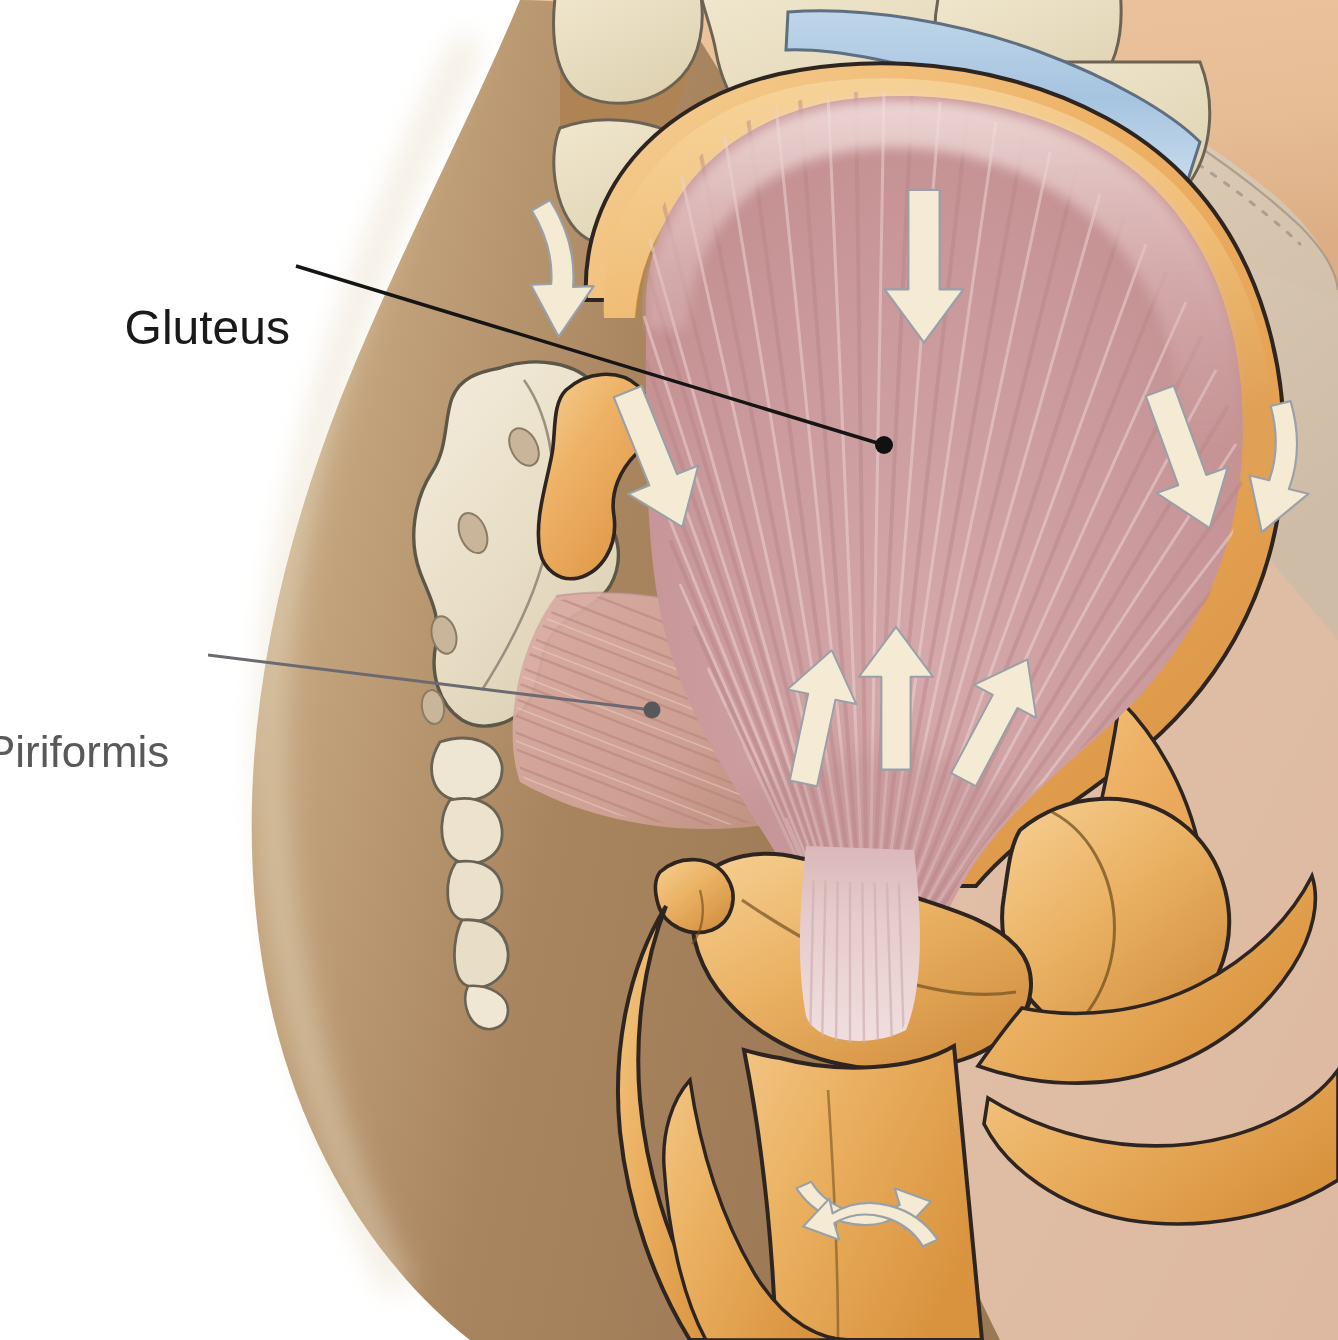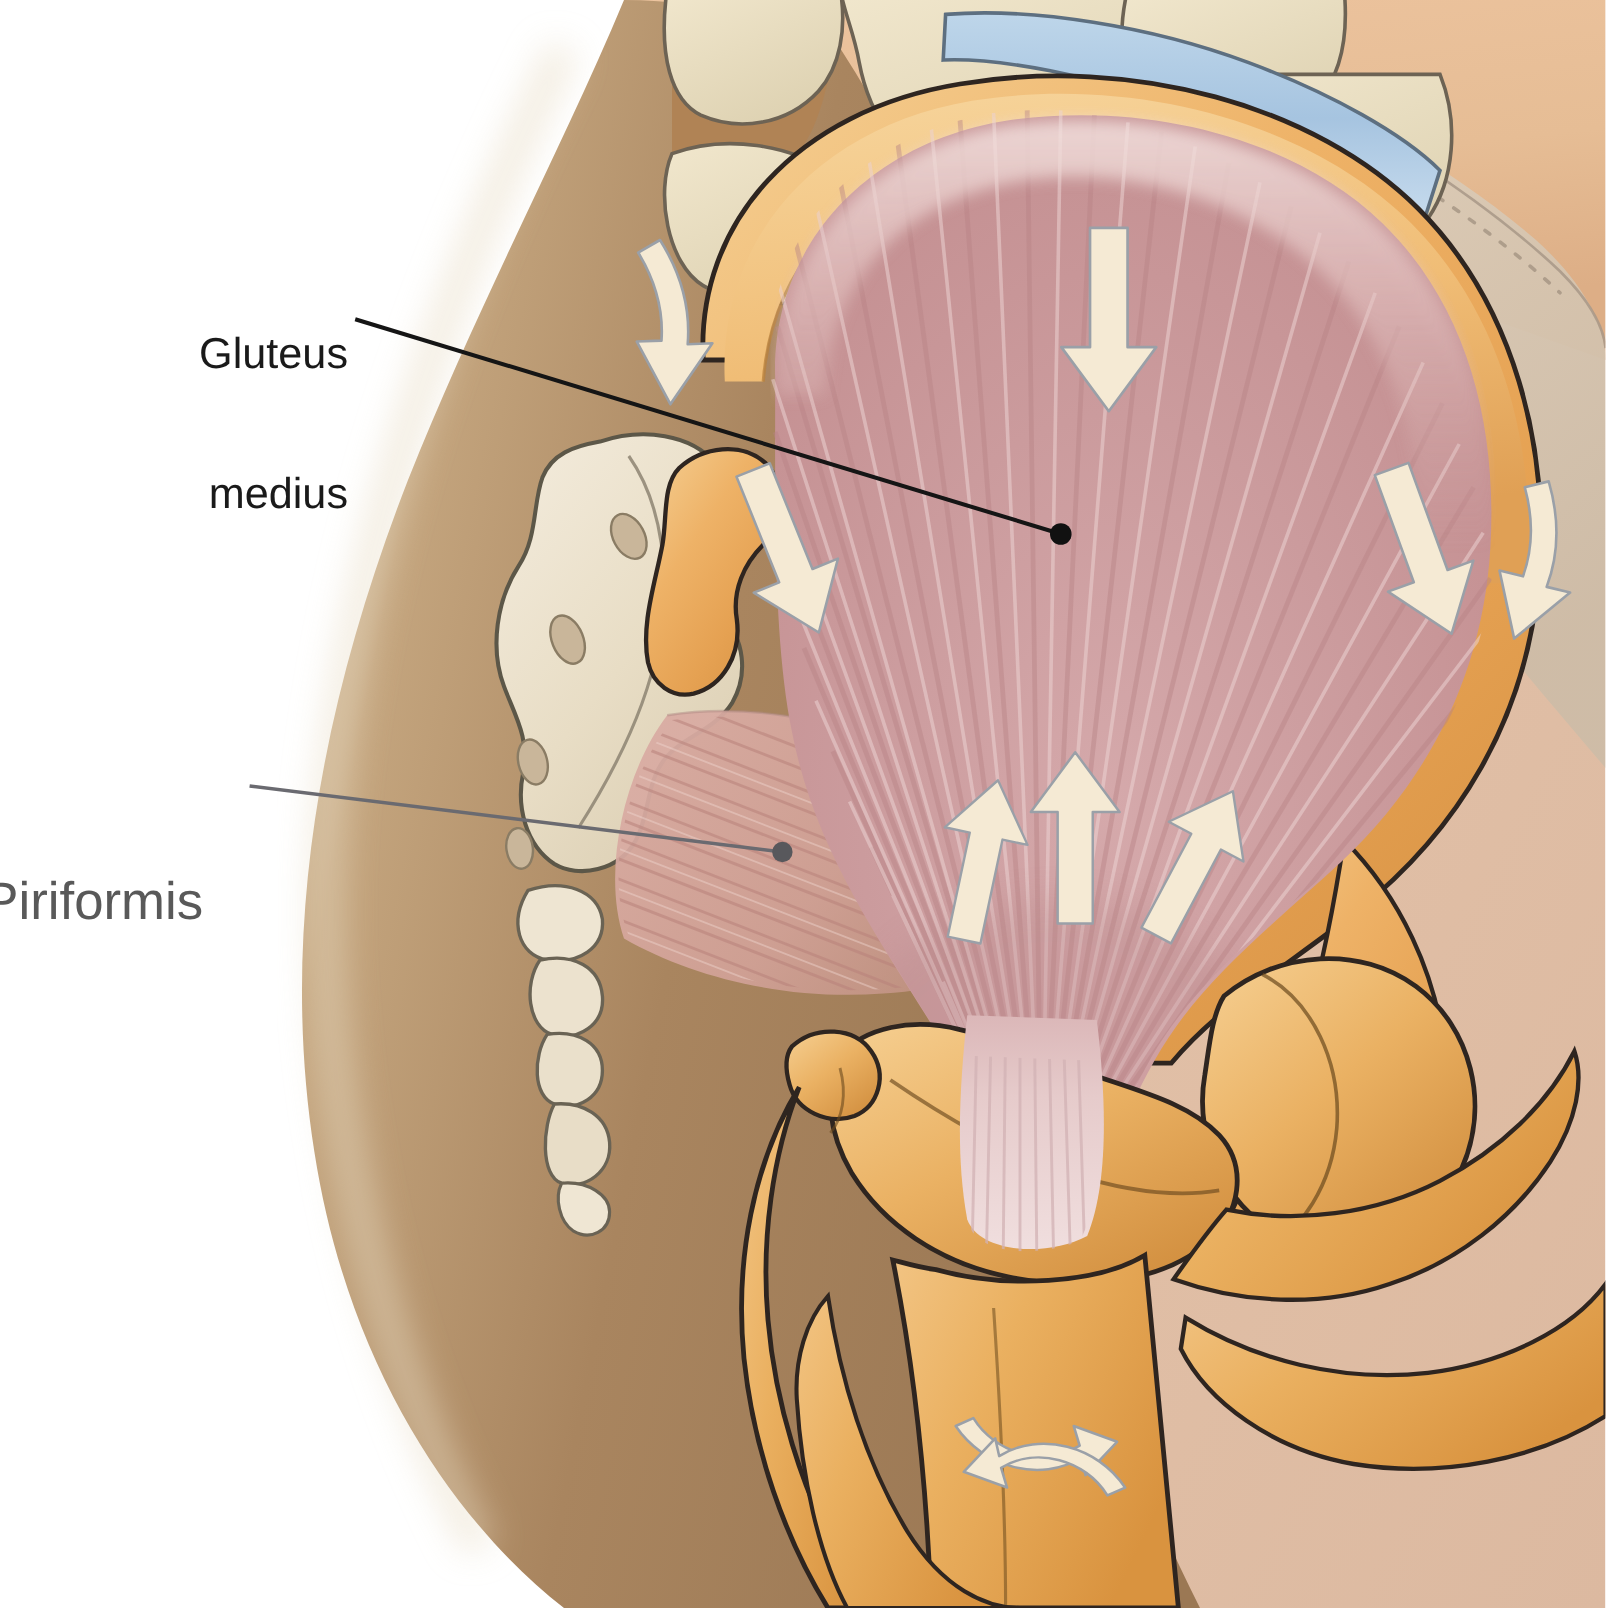--- a/index.html
+++ b/index.html
@@ -20,21 +20,21 @@
     position: absolute;
     font-family: "Liberation Sans", sans-serif;
     white-space: pre;
     line-height: 1.08;
   }
   #label-gluteus-medius {
     left: 0px;
     top: 198px;
     width: 290px;
     text-align: right;
-    font-size: 36px;
+    font-size: 48px;
     color: #1a1a1a;
   }
   #label-piriformis {
     left: -14px;
     top: 633px;
     width: 220px;
     text-align: left;
     font-size: 44px;
     color: #595959;
   }
@@ -585,20 +585,19 @@
 
         <line x1="208" y1="655" x2="652" y2="710" stroke="#6a6a70" stroke-width="3"></line>
         <circle cx="652" cy="710" r="8.5" fill="#58585c"></circle>
       </g>
 
     </g>
   </svg>
 
   <div class="label-text" id="label-gluteus-medius">
     <div>Gluteus</div>
-    <div>medius</div>
   </div>
 
   <div class="label-text" id="label-piriformis">
     <div>Piriformis</div>
   </div>
 
 </div>
 
 </body></html>

